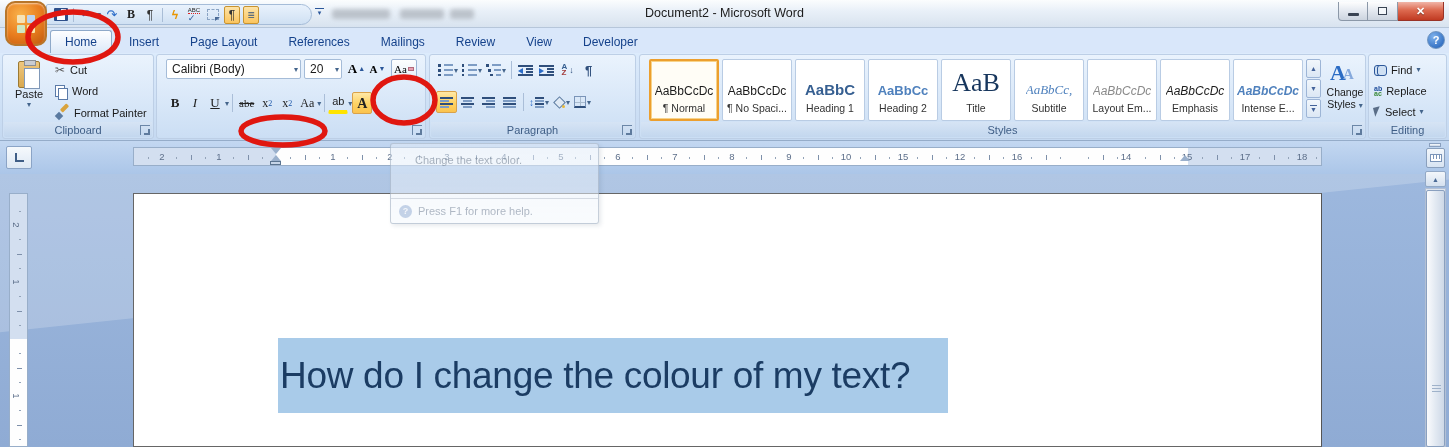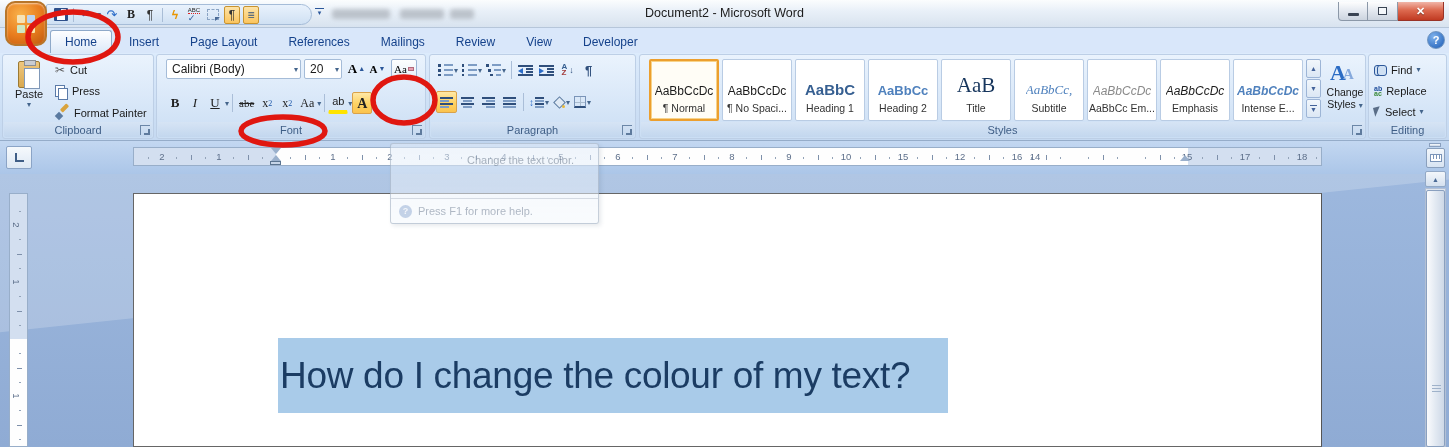--- a/index.html
+++ b/index.html
@@ -190,21 +190,21 @@
   #g-styles { left: 639px; width: 727px; }
   .stylecard { position: absolute; top: 4px; width: 70px; height: 62px; background: #fff;
     border: 1px solid #b9cce4; border-radius: 2px; display: flex; flex-direction: column;
     align-items: center; justify-content: center; }
   .stylecard.sel { border: 2px solid #ec9f2e; background: #fffdf6; box-shadow: 0 0 0 1px #f7d38a inset; }
   .prev { height: 32px; display: flex; align-items: flex-end; justify-content: center;
     font-size: 12px; color: #1c1c1c; white-space: nowrap; overflow: hidden; max-width: 66px; }
   .sname { font-size: 10.5px; color: #333; margin-top: 4px; white-space: nowrap; overflow: hidden; max-width: 66px; }
   .prev.h1 { font-weight: bold; font-size: 15px; color: #365f91; }
   .prev.h2 { font-weight: bold; font-size: 13px; color: #4f81bd; }
-  .prev.title { font-size: 21px; color: #17365d; font-family: "Liberation Serif", serif; }
+  .prev.title { font-size: 26px; color: #17365d; font-family: "Liberation Serif", serif; }
   .prev.subtitle { font-style: italic; font-size: 13px; color: #4f81bd; font-family: "Liberation Serif", serif; }
   .prev.subtle { font-style: italic; color: #8a8a8a; }
   .prev.emphasis { font-style: italic; }
   .prev.intense { font-style: italic; font-weight: bold; color: #4f81bd; }
   #styles-scroll { position: absolute; left: 666px; top: 4px; width: 15px; }
   .scrbtn { width: 15px; height: 19px; border: 1px solid #9db5d6; border-radius: 2px; margin-bottom: 1px;
     background: linear-gradient(#f2f7fc, #dbe7f4); display: flex; align-items: center; justify-content: center;
     font-size: 7px; color: #44639a; flex-direction: column; line-height: 6px; }
   .scrbtn .bar { width: 7px; border-top: 1px solid #44639a; margin-bottom: 1px; }
   #change-styles { position: absolute; left: 684px; top: 2px; width: 42px; height: 66px;
@@ -292,21 +292,21 @@
   #scr-grip { position: absolute; left: 5px; top: 194px; width: 9px; height: 7px;
     background-image: linear-gradient(#9fb2ca,#9fb2ca), linear-gradient(#9fb2ca,#9fb2ca), linear-gradient(#9fb2ca,#9fb2ca);
     background-size: 9px 1px, 9px 1px, 9px 1px; background-position: 0 0, 0 3px, 0 6px; background-repeat: no-repeat; }
 
   
   #tooltip { position: absolute; left: 390px; top: 143px; width: 209px; height: 81px; z-index: 50;
     background: linear-gradient(rgba(226,236,248,.55), rgba(240,246,252,.50));
     border: 1px solid rgba(140,155,175,.45); border-radius: 3px;
     box-shadow: 2px 2px 4px rgba(60,80,110,.12); }
   #tt-title { padding: 2px 8px 0; font-size: 11px; font-weight: bold; color: rgba(80,100,125,.55); }
-  #tt-body { padding: 10px 24px 0; font-size: 11px; color: rgba(90,105,125,.5); text-align: right; }
+  #tt-body { padding: 10px 24px 0; font-size: 11px; color: rgba(90,105,125,.5); }
   #tt-foot { position: absolute; left: 0; right: 0; bottom: 0; height: 25px;
     display: flex; align-items: center; gap: 6px; padding-left: 8px;
     background: rgba(250,252,254,.5); border-top: 1px solid rgba(160,172,188,.4);
     font-size: 11px; color: rgba(115,130,150,.55); border-radius: 0 0 3px 3px; }
   .tt-q { width: 13px; height: 13px; border-radius: 50%; background: rgba(130,160,205,.45);
     color: rgba(255,255,255,.8); font-size: 9px; font-weight: bold;
     display: flex; align-items: center; justify-content: center; }
 
   
   #annot { position: absolute; left: 0; top: 0; z-index: 60; pointer-events: none; }
@@ -389,21 +389,21 @@
         <span class="clipicon"></span>
         <span>Paste</span>
         <span class="dd"></span>
       </div>
       <div class="cliprow" style="top:6px">
         <span class="cuticon">✂</span>
         <span>Cut</span>
       </div>
       <div class="cliprow" style="top:27px">
         <span class="copyicon"></span>
-        <span>Press</span>
+        <span>Word</span>
       </div>
       <div class="cliprow" style="top:49px">
         <span class="fpicon"></span>
         <span>Format Painter</span>
       </div>
       <div class="group-label">Clipboard</div>
       <div class="launcher"></div>
     </div>
 
     <div class="group" id="g-font">
@@ -445,21 +445,20 @@
         <span class="fbtn" style="font-size:12px">
             <span>Aa</span>
           </span>
         <span class="dd"></span>
         <span class="fsep"></span>
         <span class="fbtn fb-highlight">ab</span>
         <span class="dd"></span>
         <span class="fbtn fb-color hoverorange">A</span>
         <span class="dd"></span>
       </div>
-      <div class="group-label">Font</div>
       <div class="launcher"></div>
     </div>
 
     <div class="group" id="g-paragraph">
       <div class="prow prow1">
         <span class="pbtn">
             <span class="listicon"></span>
             <span class="dd"></span>
           </span>
         <span class="pbtn">
@@ -539,21 +538,21 @@
           <div class="stylecard" style="left: 301px;">
             <div class="prev title">AaB</div>
             <div class="sname">Title</div>
           </div>
           <div class="stylecard" style="left: 374px;">
             <div class="prev subtitle">AaBbCc,</div>
             <div class="sname">Subtitle</div>
           </div>
           <div class="stylecard" style="left: 447px;">
             <div class="prev subtle">AaBbCcDc</div>
-            <div class="sname">AaBbCc Em...</div>
+            <div class="sname">Layout Em...</div>
           </div>
           <div class="stylecard" style="left: 520px;">
             <div class="prev emphasis">AaBbCcDc</div>
             <div class="sname">Emphasis</div>
           </div>
           <div class="stylecard" style="left: 593px;">
             <div class="prev intense">AaBbCcDc</div>
             <div class="sname">Intense E...</div>
           </div>
         </div>
@@ -661,21 +660,21 @@
         <span class="rtick" style="left: 797.5px;"></span>
         <span class="rdot" style="left: 811.75px;"></span>
         <span class="rnum" style="left: 826px;">12</span>
         <span class="rdot" style="left: 840.25px;"></span>
         <span class="rtick" style="left: 854.5px;"></span>
         <span class="rdot" style="left: 868.75px;"></span>
         <span class="rnum" style="left: 883px;">16</span>
         <span class="rdot" style="left: 897.25px;"></span>
         <span class="rtick" style="left: 911.5px;"></span>
         <span class="rdot" style="left: 925.75px;"></span>
-        <span class="rnum" style="left: 901px;">14</span>
+        <span class="rnum" style="left: 992px;">14</span>
         <span class="rdot" style="left: 954.25px;"></span>
         <span class="rtick" style="left: 968.5px;"></span>
         <span class="rdot" style="left: 982.75px;"></span>
         <span class="rnum" style="left: 1053px;">15</span>
         <span class="rdot" style="left: 1011.25px;"></span>
         <span class="rtick" style="left: 1025.5px;"></span>
         <span class="rdot" style="left: 1039.75px;"></span>
         <span class="rdot" style="left: 1068.25px;"></span>
         <span class="rtick" style="left: 1082.5px;"></span>
         <span class="rdot" style="left: 1096.75px;"></span>

